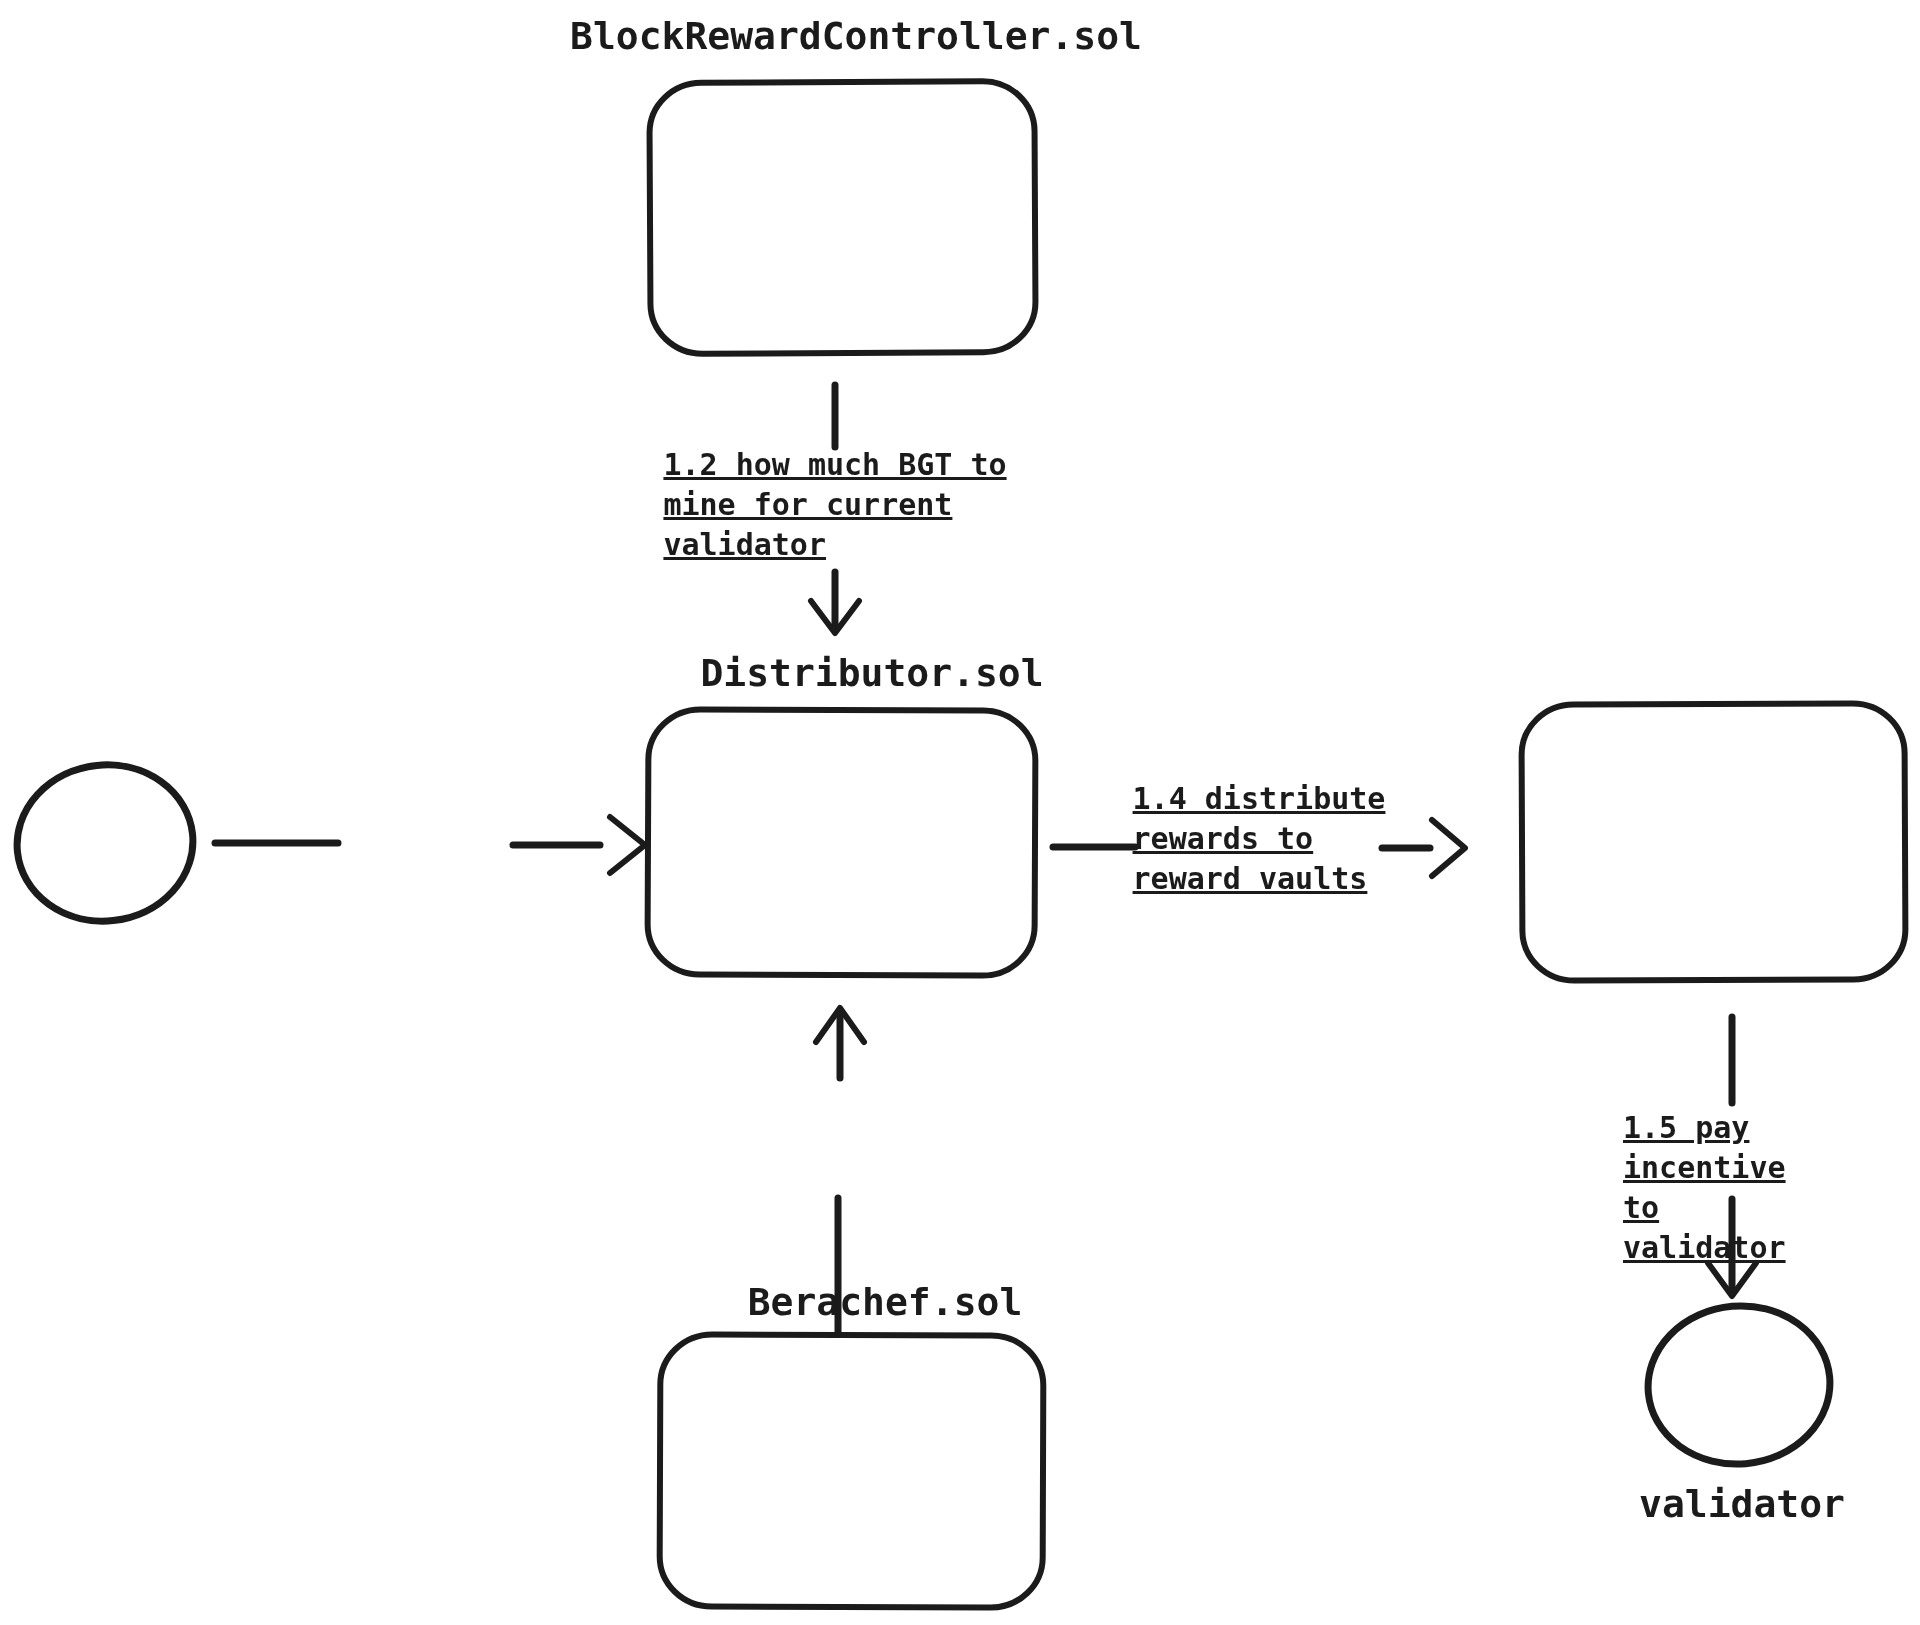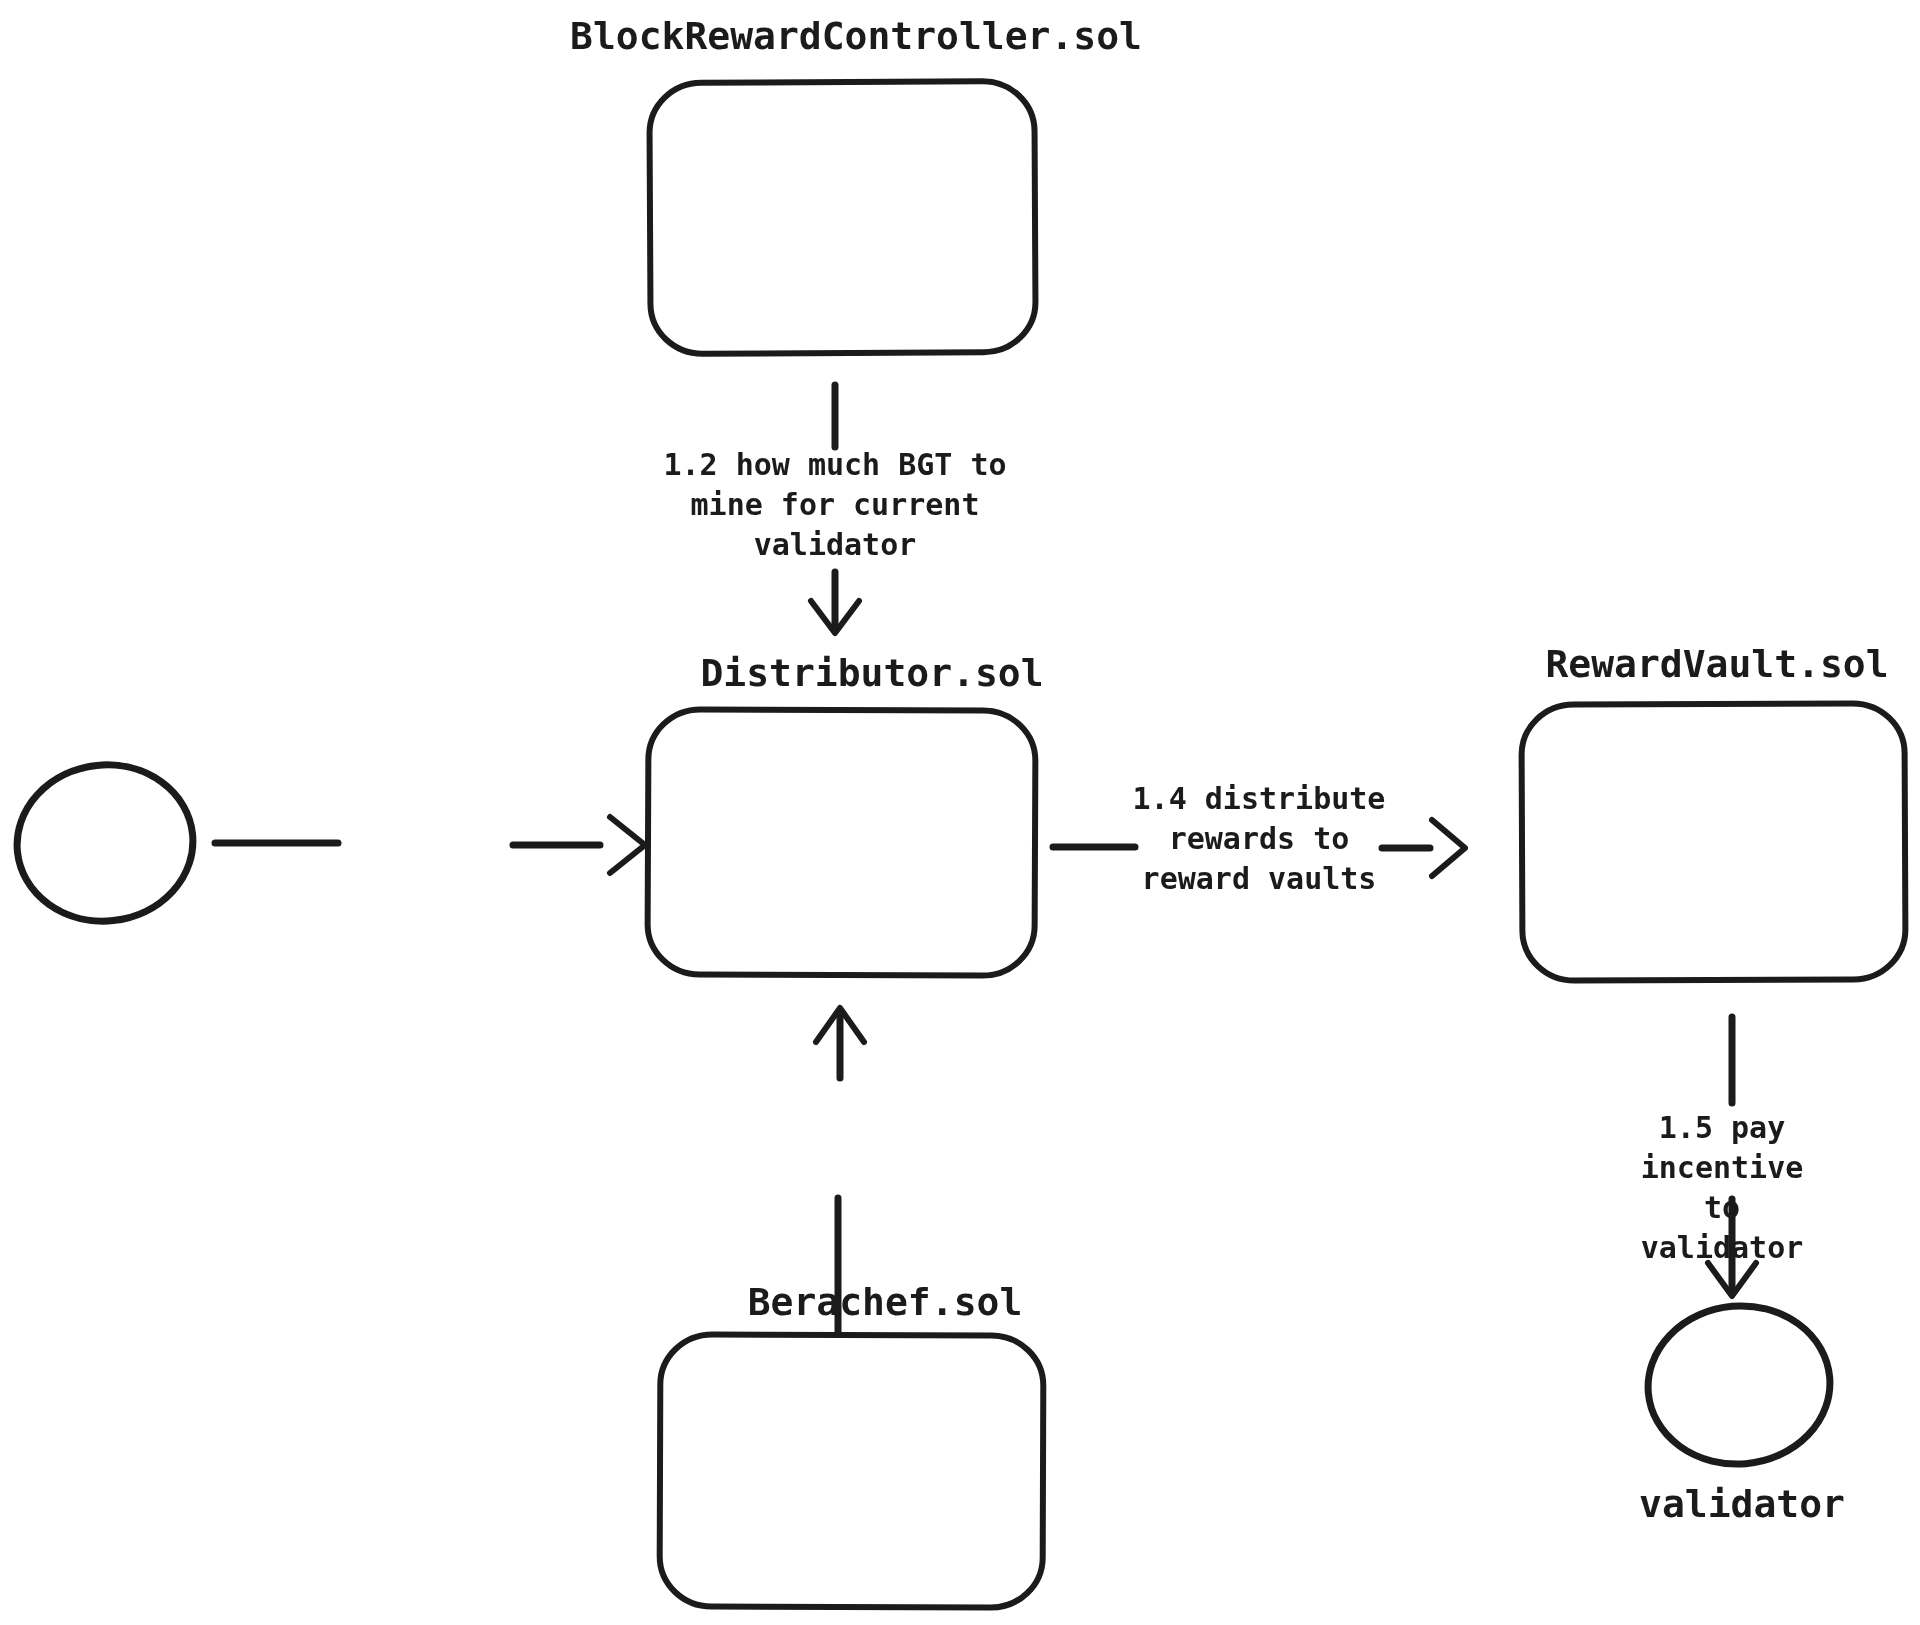--- a/index.html
+++ b/index.html
@@ -32,23 +32,24 @@
     white-space: nowrap;
     color: #1b1b1b;
     letter-spacing: 0px;
   }
   .edge-label {
     position: absolute;
     transform: translateX(-50%);
     font-size: 30px;
     font-weight: 700;
     line-height: 40px;
-    text-align: center;
+    text-align: left;
     white-space: pre-line;
     color: #1b1b1b;
+    text-decoration: underline;
   }
   .ink-stroke {
     stroke: #1b1b1b;
     fill: none;
     stroke-linecap: round;
     stroke-linejoin: round;
   }
   .node-shape { stroke-width: 6; }
   .actor-shape { stroke-width: 7; }
   .edge-line { stroke-width: 7; }
@@ -97,21 +98,20 @@
       <line class="ink-stroke edge-line" x1="1732" y1="1017" x2="1732" y2="1103"></line>
       <line class="ink-stroke edge-line" x1="1732" y1="1199" x2="1732" y2="1288"></line>
       <polyline class="ink-stroke edge-head" points="1708,1263 1732,1296 1756,1263"></polyline>
     </g>
   </svg>
 
   <div class="node-title" style="left:856px; top:14px;text-align:right;">BlockRewardController.sol</div>
 
   <div class="node-title" style="left:872px; top:651px;">Distributor.sol</div>
 
-  <div class="node-title" style="left:1717px; top:642px;">RewardVault.sol</div>
 
   <div class="node-title" style="left:854px; top:1280px;margin-left:31px;">Berachef.sol</div>
 
   <div class="node-title" style="left:1742px; top:1482px;">validator</div>
 
 
   <div class="edge-label" style="left:835px; top:445px;">1.2 how much BGT to
 mine for current
 validator</div>
 

